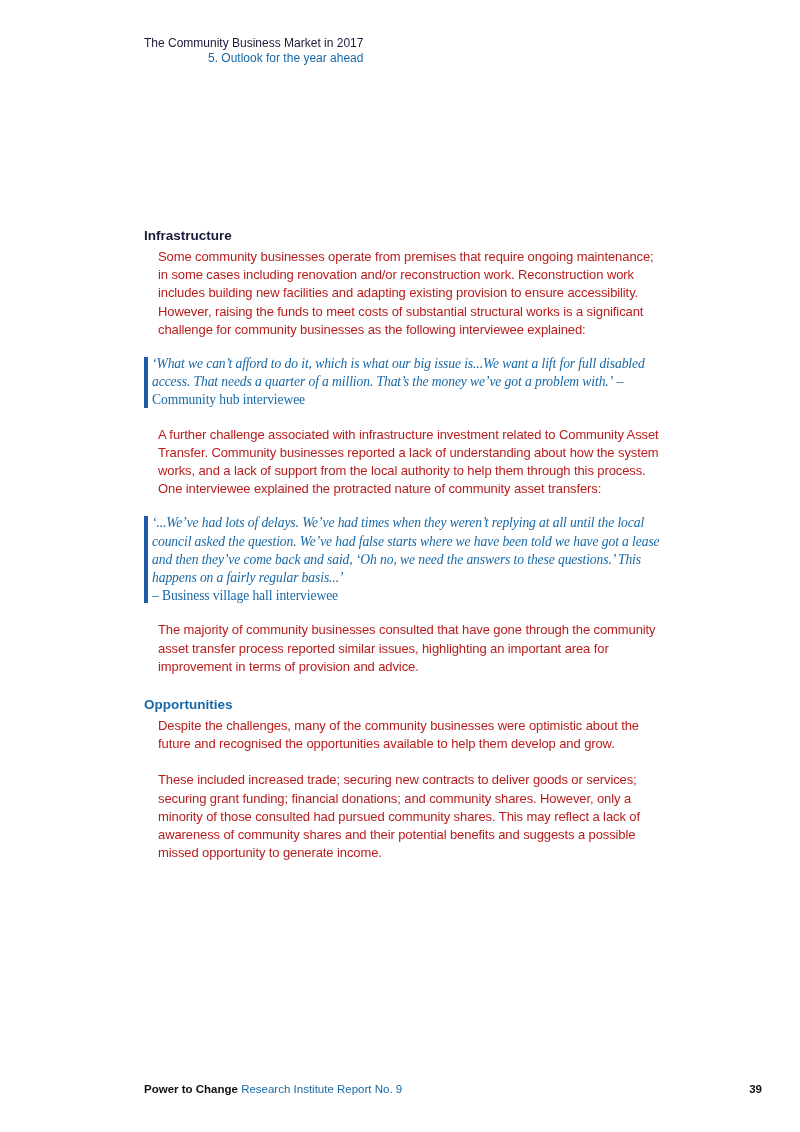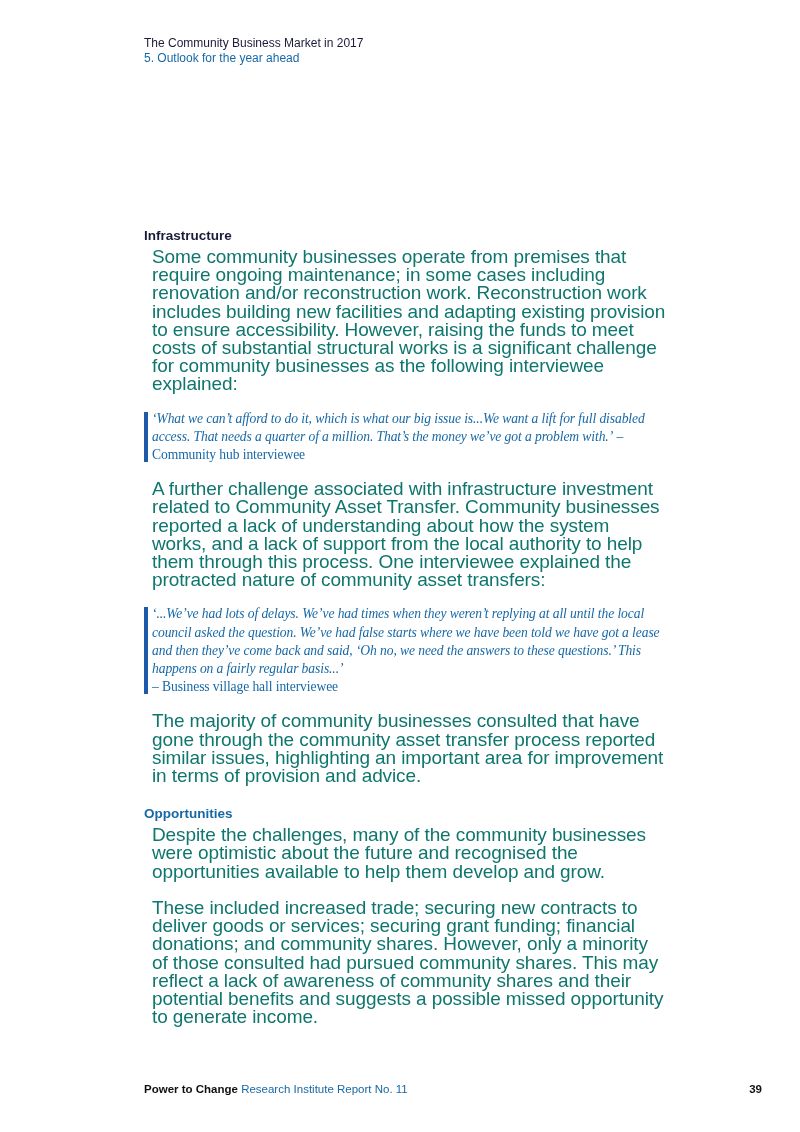--- a/index.html
+++ b/index.html
@@ -1,25 +1,25 @@
 <!DOCTYPE html>
 <html><head>
 <meta charset="utf-8">
 <style>
   html, body { margin: 0; padding: 0; background: #ffffff; }
   body { width: 800px; height: 1132px; position: relative; overflow: hidden;
          font-family: "Liberation Sans", "DejaVu Sans", sans-serif; color: #111111; }
-  .running-header { position: absolute; left: 144px; top: 36px; font-size: 12px; line-height: 15px; }
+  .running-header { position: absolute; left: 144px; top: 36px; font-size: 12px; line-height: 15px; text-align: right; }
   .running-header .doc-title { color: #1b1b3a; }
   .running-header .section { color: #1768a6; }
 
   .content { position: absolute; left: 144px; top: 226px; width: 530px; }
   h3 { margin: 0; font-size: 13.5px; line-height: 20px; font-weight: bold; color: #1b1b3a; }
   h3.blue { color: #1768a6; }
-  p { margin: 8px; font-size: 19px; line-height: 18.2px; color: #0f766e; letter-spacing: -0.1px; }
+  p { margin: 14px; font-size: 13px; line-height: 18.2px; color: #b91c1c; letter-spacing: -0.1px; }
   .quote { position: relative; padding-left: 8px; margin-left: 0px; font-size: 13.6px; line-height: 18.2px;
            color: #1768a6; letter-spacing: -0.1px; font-family: Liberation Serif, serif; }
   .quote .bar { position: absolute; left: 0; top: 2px; bottom: 2px; width: 4px; background: #1f5aa8; }
   .quote .q-text { font-style: italic; }
   .quote .q-attr { font-style: normal; }
 
   .footer { position: absolute; left: 144px; right: 38px; top: 1082px; font-size: 11.5px; line-height: 14px; }
   .footer .brand { font-weight: bold; color: #111111; }
   .footer .report { color: #1768a6; }
   .footer .page-num { position: absolute; right: 0; top: 0; font-weight: bold; color: #111111; }
@@ -51,15 +51,15 @@
 
   <p style="margin-top:16px">The majority of community businesses consulted that have gone through the community asset transfer process reported similar issues, highlighting an important area for improvement in terms of provision and advice.</p>
 
   <h3 class="blue" style="margin-top:19px">Opportunities</h3>
   <p style="margin-top:2px">Despite the challenges, many of the community businesses were optimistic about the future and recognised the opportunities available to help them develop and grow.</p>
 
   <p style="margin-top:18px">These included increased trade; securing new contracts to deliver goods or services; securing grant funding; financial donations; and community shares. However, only a minority of those consulted had pursued community shares. This may reflect a lack of awareness of community shares and their potential benefits and suggests a possible missed opportunity to generate income.</p>
 </div>
 
 <div class="footer">
-  <span class="brand">Power to Change</span><span class="report"> Research Institute Report No. 11</span>
+  <span class="brand">Power to Change</span><span class="report"> Research Institute Report No. 9</span>
   <span class="page-num">39</span>
 </div>
 
 </body></html>

